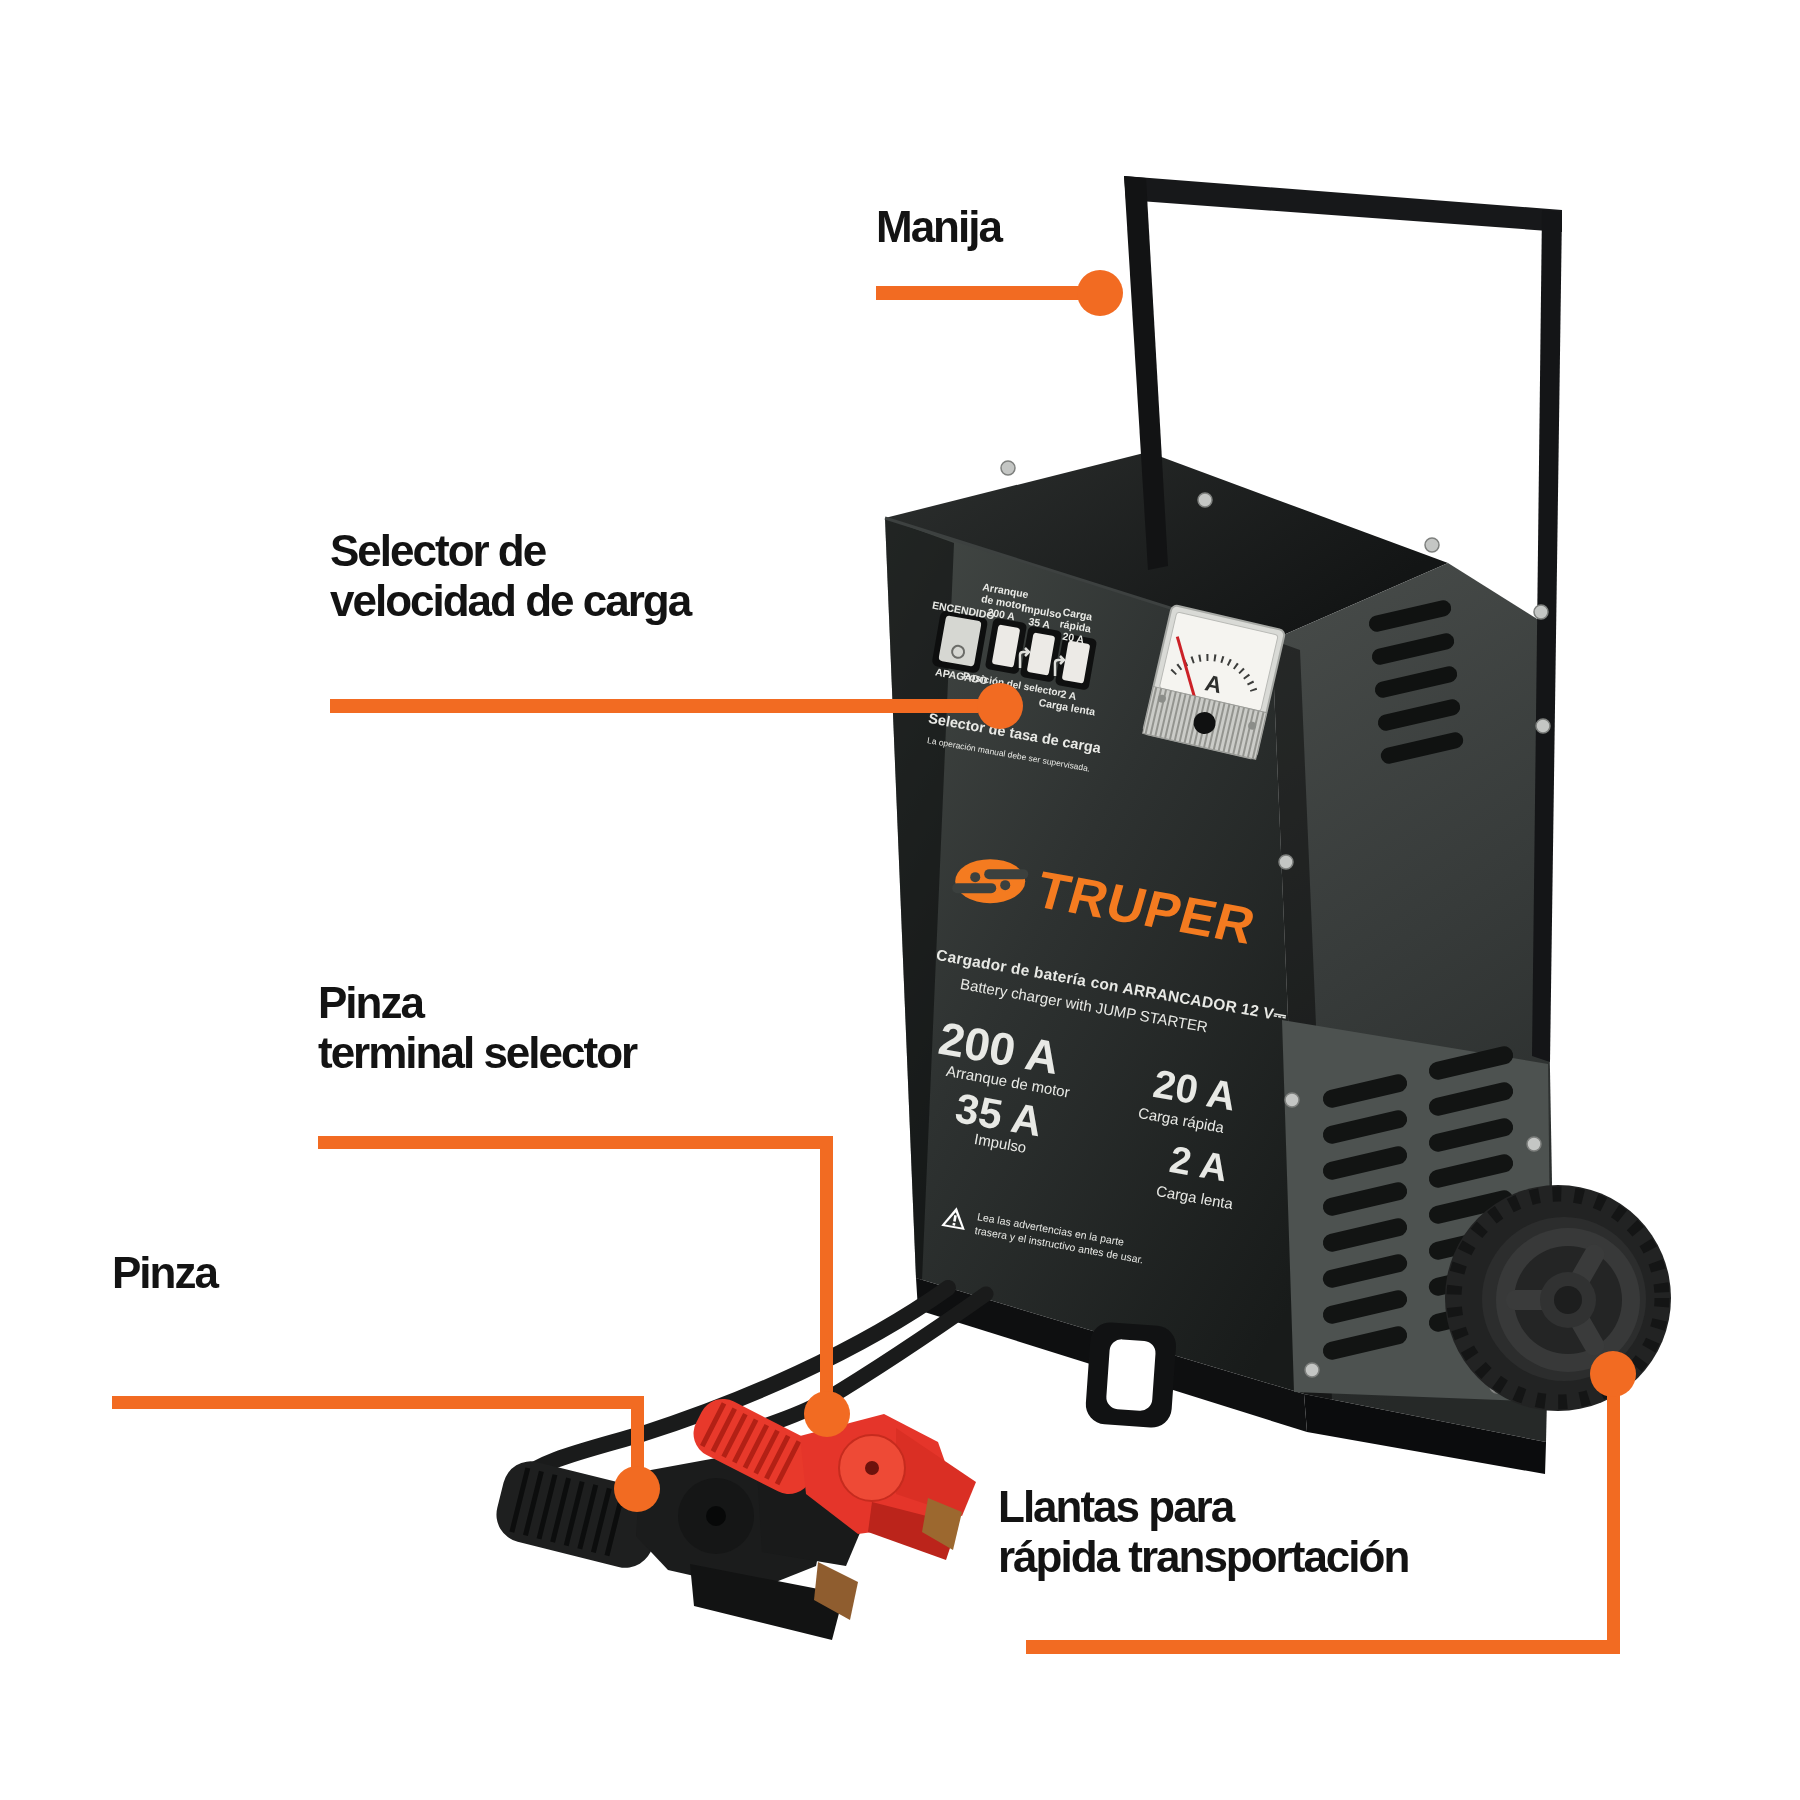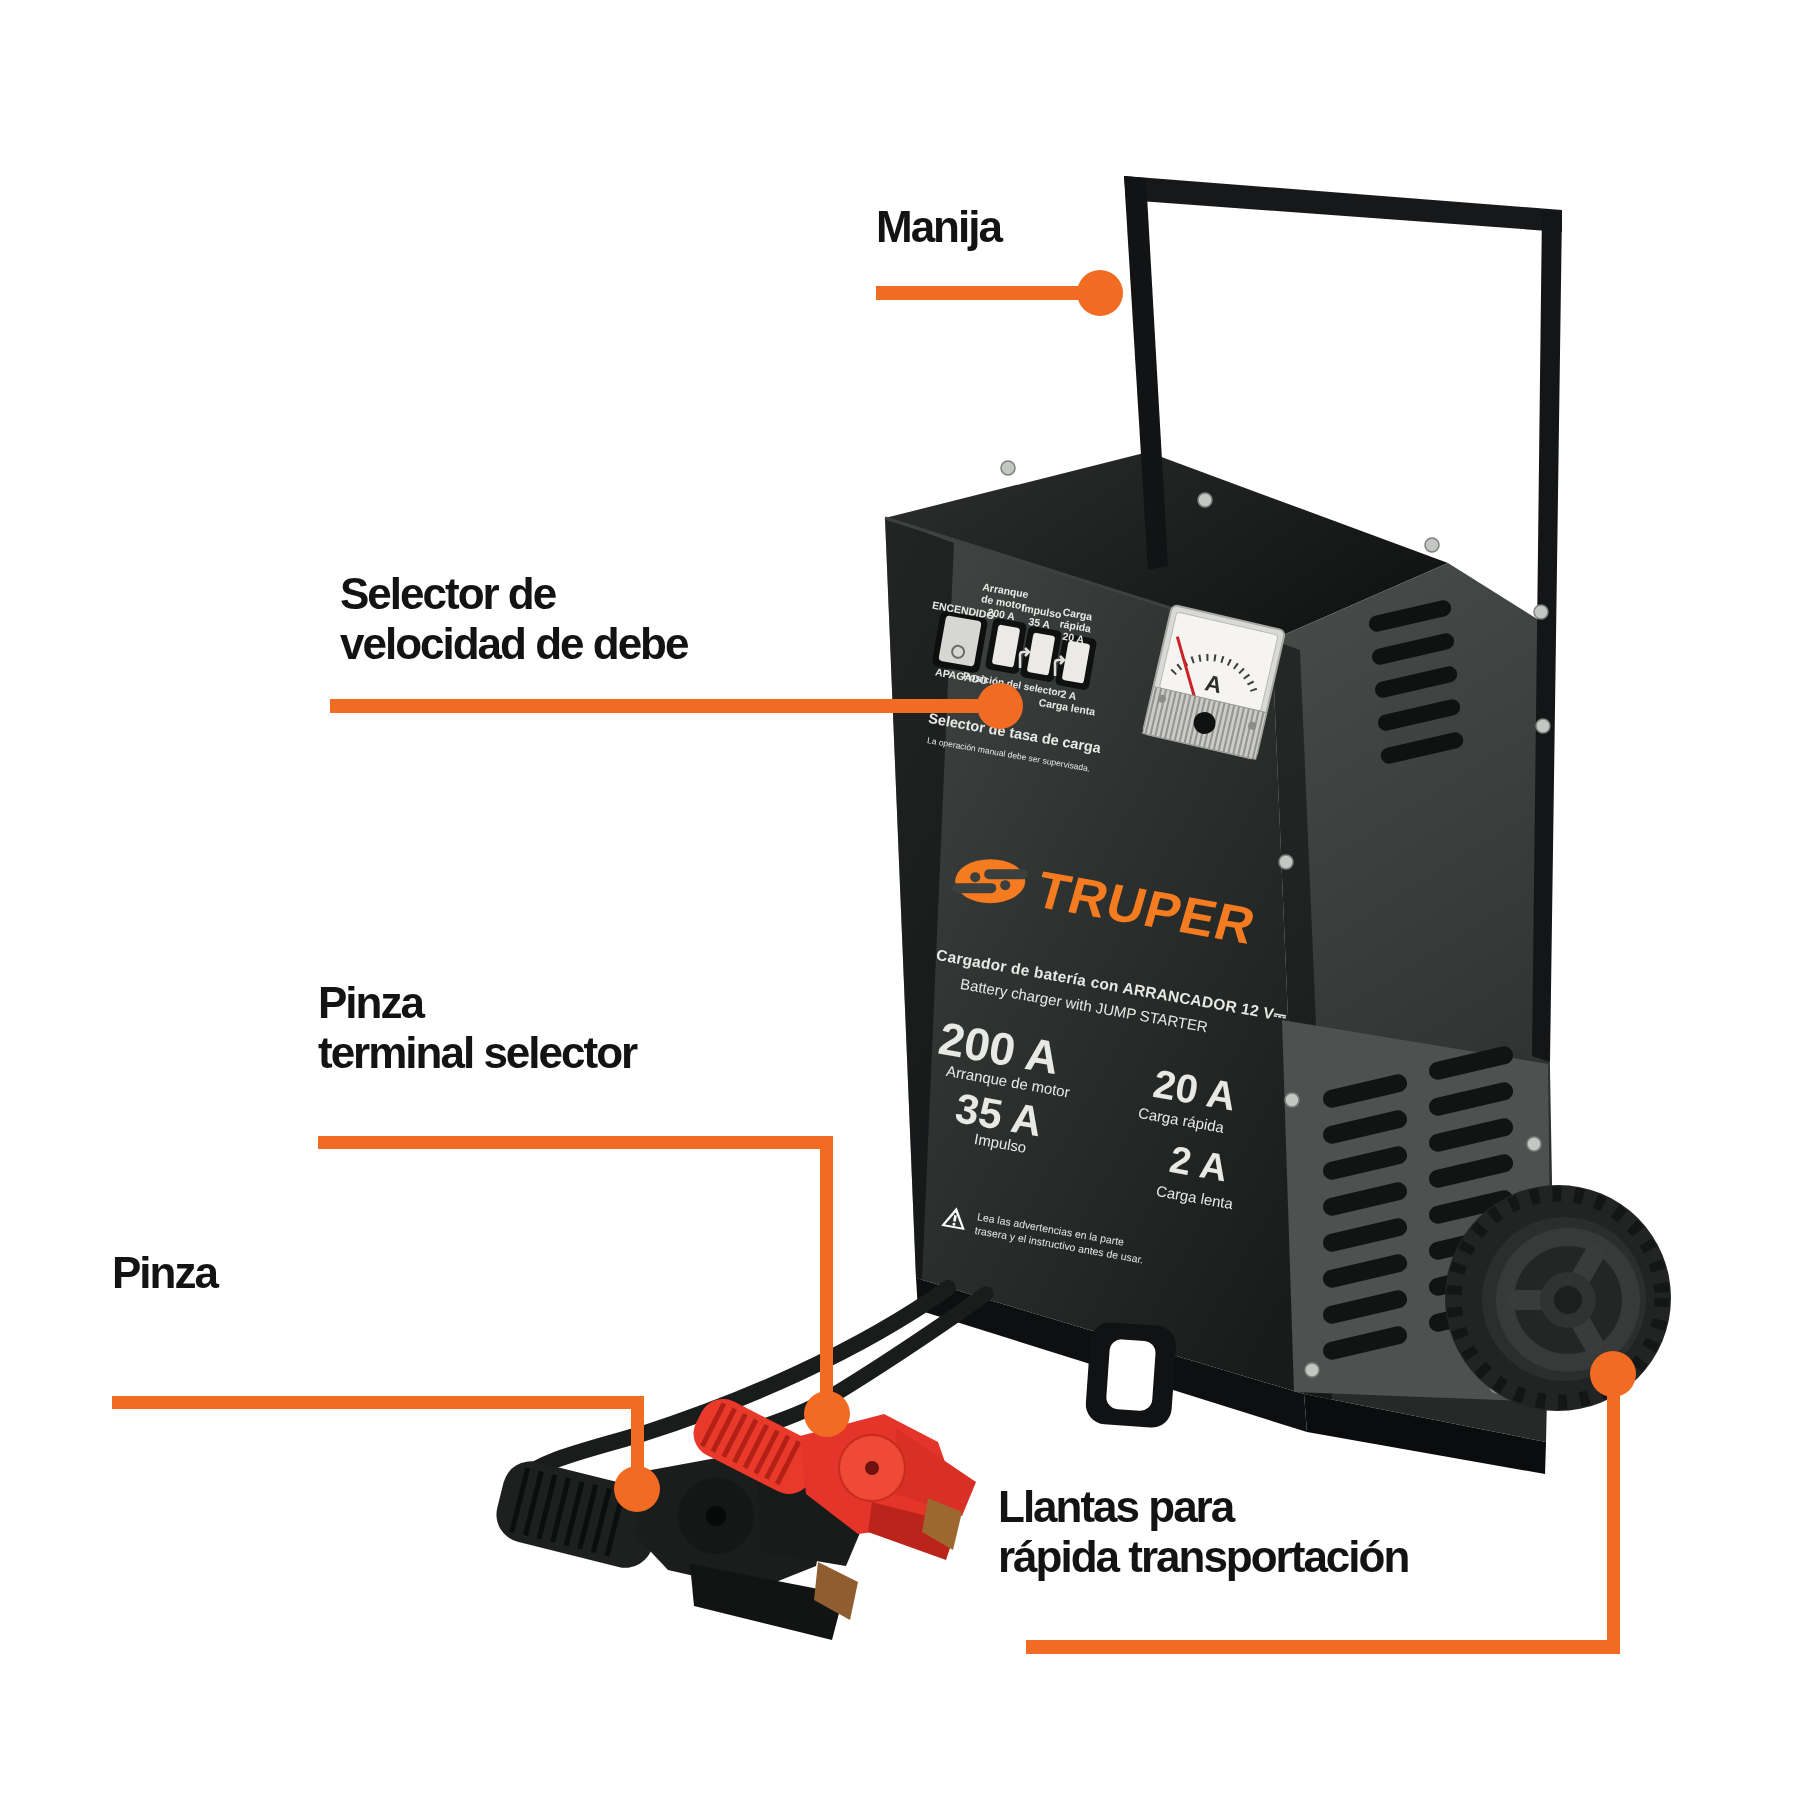--- a/index.html
+++ b/index.html
@@ -250,23 +250,23 @@
     <div style="font-size:10.5px;line-height:1.3;">
       <span>Lea las advertencias en la parte</span><br>
       <span>trasera y el instructivo antes de usar.</span>
     </div>
   </div>
 
   <div class="co-label" style="left:876px;top:202px;">Manija</div>
   <div class="co-line" style="left:876px;top:286px;width:206px;height:14px;"></div>
   <div class="co-dot" style="left:1077px;top:270px;"></div>
 
-  <div class="co-label" style="left:330px;top:569px;margin-left:10px;">
+  <div class="co-label" style="left:330px;top:526px;">
     <span>Selector de</span><br>
-    <span>velocidad de debe</span>
+    <span>velocidad de carga</span>
   </div>
   <div class="co-line" style="left:330px;top:699px;width:648px;height:14px;"></div>
   <div class="co-dot" style="left:977px;top:683px;"></div>
 
   <div class="co-label" style="left:318px;top:978px;">
     <span>Pinza</span><br>
     <span>terminal selector</span>
   </div>
   <div class="co-line" style="left:318px;top:1136px;width:515px;height:13px;"></div>
   <div class="co-line" style="left:820px;top:1136px;width:13px;height:260px;"></div>

